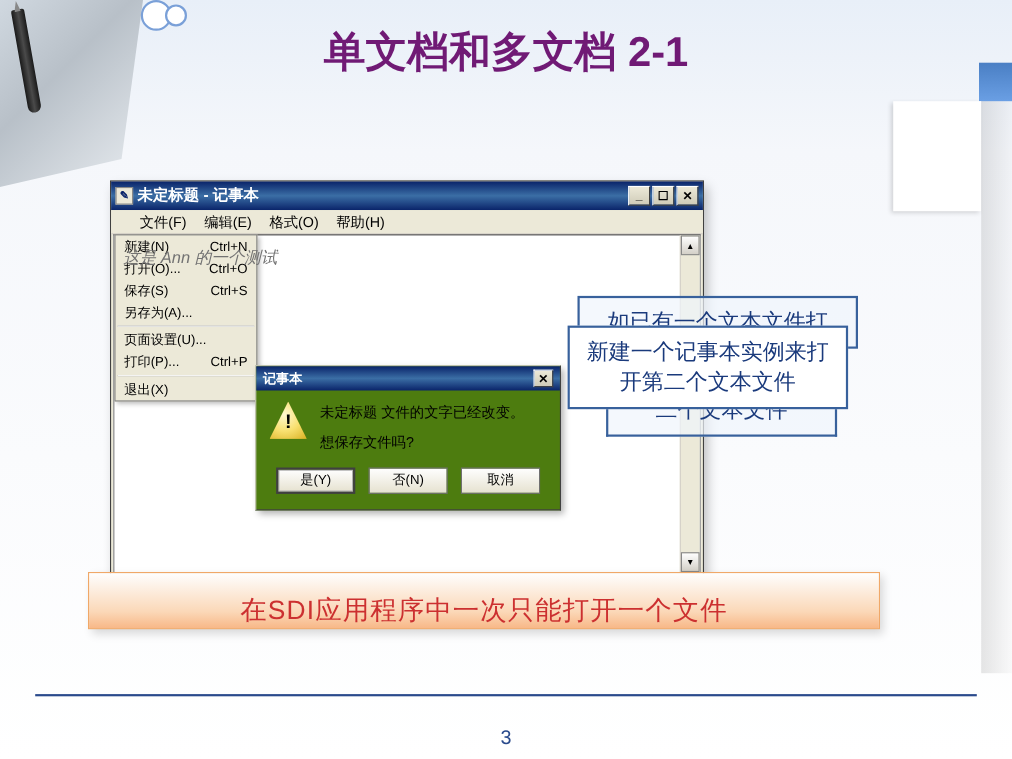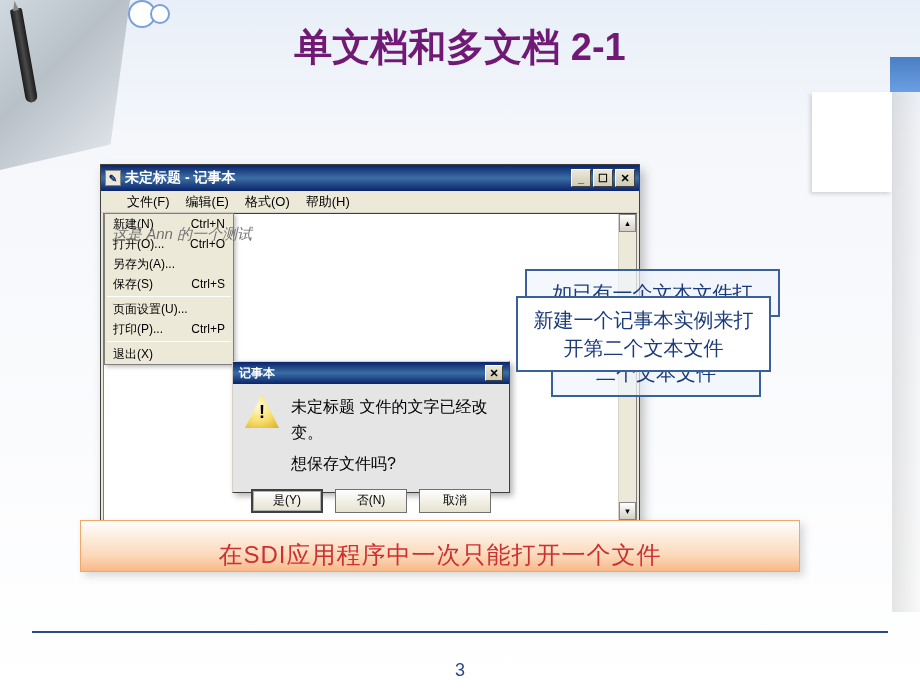--- a/index.html
+++ b/index.html
@@ -148,35 +148,34 @@
       color: #737373;
       font-style: italic;
       z-index: 2;
     }
     .dialog {
       position: absolute;
       top: 332px;
       left: 232px;
       width: 278px;
       height: 132px;
-      background: #e5e5e5;
+      background: #4d7c0f;
       border: 1px solid #404040;
       border-top-color: #d4d0c8;
       border-left-color: #d4d0c8;
       box-shadow: 3px 3px 6px rgba(0,0,0,.3);
-      margin-top: 29px;
     }
     .dlg-title {
       height: 22px;
       background: linear-gradient(to bottom, #0a246a, #3b6ea5, #0a246a);
       color: #fff; font-size: 12px; font-weight: bold;
       display: flex; align-items: center; padding: 0 6px;
     }
     .dlg-title-text { flex: 1; }
-    .dlg-body { padding: 10px 12px 8px 12px; font-size: 16px; display:flex; }
+    .dlg-body { padding: 10px 12px 8px 12px; font-size: 13px; display:flex; }
     .dlg-icon {
       width: 34px; height: 34px; margin-right: 12px; flex-shrink:0;
       background: radial-gradient(circle at 40% 35%, #fff8d0 0%, #f8e070 50%, #d8b020 100%);
       clip-path: polygon(50% 0%, 100% 100%, 0% 100%);
       position: relative;
     }
     .dlg-icon::after {
       content: '!';
       position: absolute; top: 8px; left: 0; right: 0;
       text-align: center; font-weight: bold; font-size: 18px; color: #000;
@@ -279,26 +278,26 @@
 <div class="dropdown">
   <div class="dd-item">
     <span>新建(N)</span>
     <span>Ctrl+N</span>
   </div>
   <div class="dd-item">
     <span>打开(O)...</span>
     <span>Ctrl+O</span>
   </div>
   <div class="dd-item">
+    <span>保存(S)</span>
+    <span>Ctrl+S</span>
+  </div>
+  <div class="dd-item">
     <span>另存为(A)...</span>
     <span></span>
-  </div>
-  <div class="dd-item">
-    <span>保存(S)</span>
-    <span>Ctrl+S</span>
   </div>
   <div class="dd-sep"></div>
   <div class="dd-item">
     <span>页面设置(U)...</span>
     <span></span>
   </div>
   <div class="dd-item">
     <span>打印(P)...</span>
     <span>Ctrl+P</span>
   </div>

